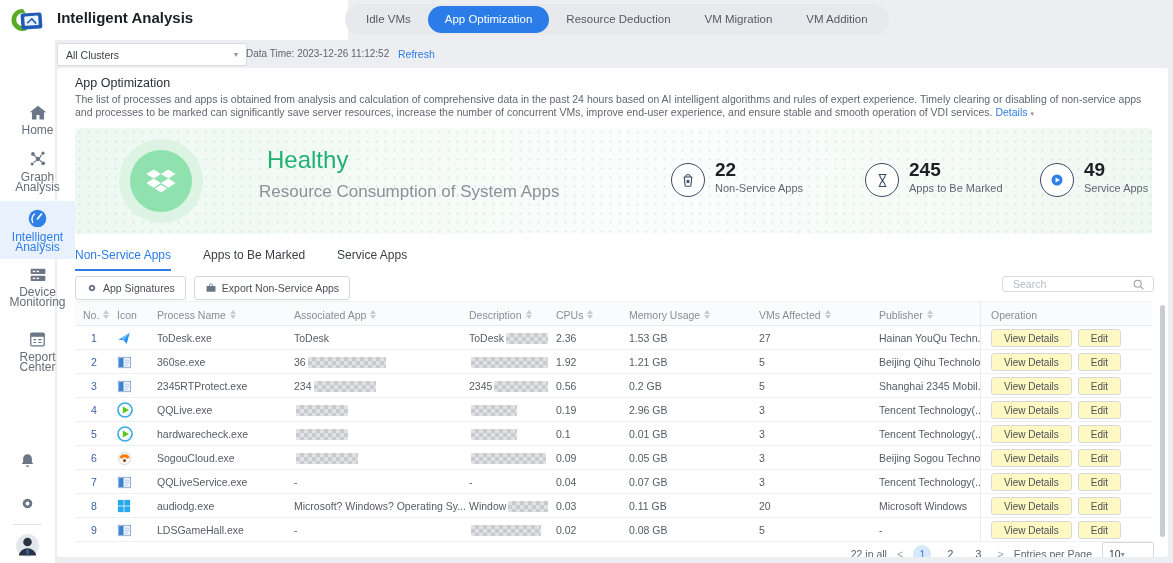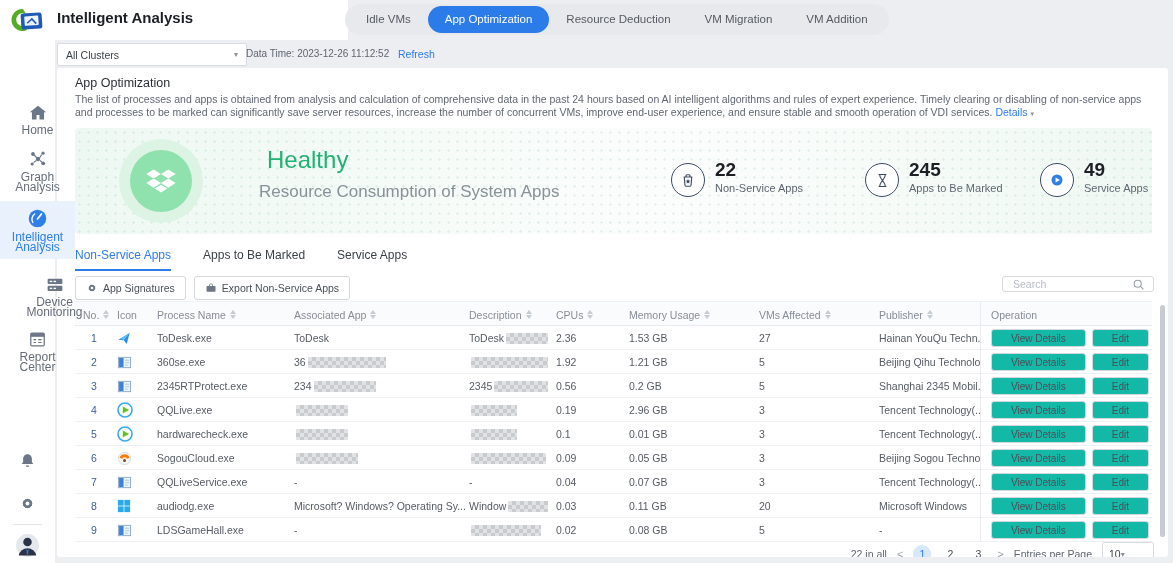--- a/index.html
+++ b/index.html
@@ -61,21 +61,21 @@
   .th,.td{padding:0 4px;white-space:nowrap;overflow:hidden;display:flex;align-items:center;}
   .c-no{justify-content:center;}
   .th.c-no{justify-content:flex-start;padding-left:8px;}
   .trow .c-no{color:#3a5e9f;}
   .c-op{border-left:1px solid #e9ebf0;padding-left:10px;gap:6px;height:24px;}
   .th.c-op{height:25px;}
   .sort{display:inline-flex;flex-direction:column;margin-left:4px;cursor:pointer;}
   .sort i{display:block;width:0;height:0;border-left:3px solid transparent;border-right:3px solid transparent;}
   .sort i.up{border-bottom:4px solid #c6cad2;margin-bottom:1.5px;}
   .sort i.down{border-top:4px solid #c6cad2;}
-  .op-btn{height:18px;padding:0 19px;background:#14b8a6;border:1px solid #d5d8dd;border-radius:3px;font-size:10px;color:#4a4f57;cursor:pointer;font-family:"Liberation Sans",sans-serif;}
+  .op-btn{height:18px;padding:0 12px;background:#fef9c3;border:1px solid #d5d8dd;border-radius:3px;font-size:10px;color:#4a4f57;cursor:pointer;font-family:"Liberation Sans",sans-serif;}
   .redacted{display:inline-block;height:11px;border-radius:1px;margin-left:2px;
     background:conic-gradient(#c9cbce 25%,#e0e2e5 0 50%,#c9cbce 0 75%,#e0e2e5 0) 0 0/8px 8px;}
   .vscroll{position:absolute;right:3px;top:237px;width:5px;height:232px;background:#c7cbd2;border-radius:3px;cursor:pointer;}
   
   .pager{position:absolute;right:14px;top:474px;display:flex;align-items:center;gap:10px;font-size:10.5px;color:#5f6570;}
   .pg{min-width:18px;height:18px;line-height:18px;text-align:center;border-radius:50%;cursor:pointer;color:#4a4f57;}
   .pg.current{background:#d8e8fb;color:#2f7be8;}
   .pg-arrow{color:#9aa0a8;cursor:pointer;font-size:11px;}
   .pp-select{width:52px;height:24px;border:1px solid #d7dadf;border-radius:2px;display:flex;align-items:center;justify-content:flex-start;padding:0 6px;color:#3a3f46;cursor:pointer;background:#fff;}
 </style>
@@ -115,21 +115,21 @@
 
   <div class="side-item active" style="top:201px;">
     <svg width="21" height="21" viewBox="0 0 24 24">
       <circle cx="12" cy="12" r="10" fill="#2e7fe8"></circle>
       <path d="M12 12.5 L16.5 6.8" stroke="#fff" stroke-width="2" stroke-linecap="round"></path>
       <path d="M6.6 16.5 a7.2 7.2 0 0 1 2.2-9.6" stroke="#fff" stroke-width="1.6" fill="none" stroke-linecap="round"></path>
     </svg>
     <span>Intelligent Analysis</span>
   </div>
 
-  <div class="side-item" style="top:276px;margin-left:17px;">
+  <div class="side-item" style="top:266px;">
     <svg width="20" height="18" viewBox="0 0 24 22">
       <rect x="3" y="3.5" width="18" height="6.2" rx="1.2" fill="#6b7687"></rect>
       <rect x="3" y="12" width="18" height="6.2" rx="1.2" fill="#6b7687"></rect>
       <rect x="5.6" y="5.8" width="3" height="1.7" fill="#fff"></rect>
         <rect x="10.2" y="5.8" width="3" height="1.7" fill="#fff"></rect>
       <rect x="5.6" y="14.3" width="3" height="1.7" fill="#fff"></rect>
         <rect x="10.2" y="14.3" width="3" height="1.7" fill="#fff"></rect>
     </svg>
     <span>Device Monitoring</span>
   </div>

